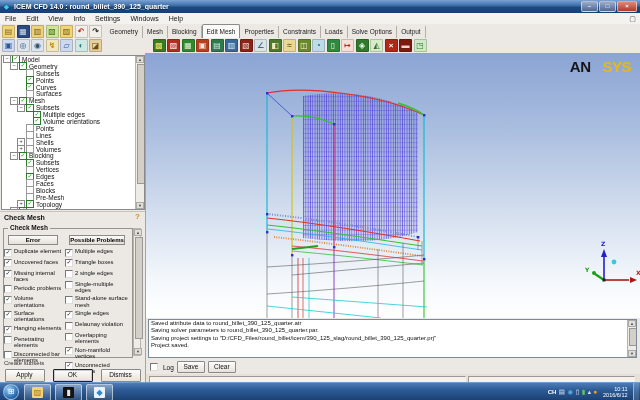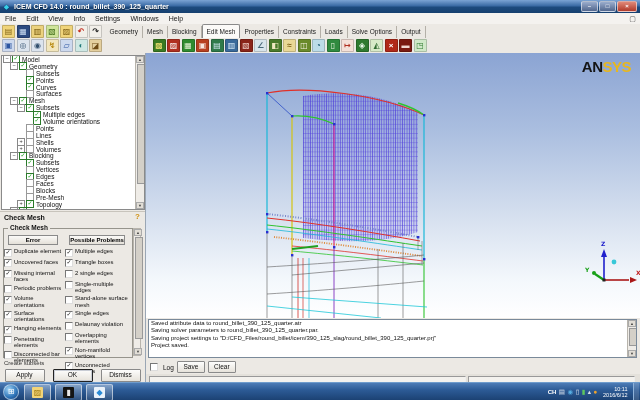--- a/index.html
+++ b/index.html
@@ -61,21 +61,21 @@
   .cm-partial{position:absolute;left:4px;top:307px;width:120px;height:7px;overflow:hidden;font-size:6px;color:#333;}
   .cm-btns{position:absolute;left:0;top:316px;width:145px;display:flex;justify-content:center;gap:8px;}
   .pbtn{min-width:30px;padding:0 4px;height:11px;line-height:10px;text-align:center;font-size:6.5px;color:#111;
     background:linear-gradient(180deg,#fdfdfc,#e6e2da);border:1px solid #8a8a8a;border-radius:1px;}
   .pbtn.default{border:1px solid #222;box-shadow:0 0 0 1px #c8ccd4 inset;}
   
   .viewport{position:absolute;left:145px;top:53px;width:495px;height:265px;
     background:linear-gradient(180deg,#8ba4d3 0%,#a9bddf 28%,#d6e0ef 62%,#f4f8fc 86%,#ffffff 100%);
     border-left:1px solid #9aa6b4;overflow:hidden;}
   .ansys-logo{position:absolute;right:10px;top:5px;font-size:15px;font-weight:bold;letter-spacing:-0.5px;}
-  .ansys-an{color:#151515;} .ansys-sys{color:#e8b71e;}
+  .ansys-an{color:#151515;} .ansys-sys{color:#e8b71e;margin-left:12px;}
   svg .mesh-fill{fill:rgba(86,64,220,0.10);}
   svg .e-red{stroke:var(--edge-red);} svg .e-green{stroke:var(--edge-green);}
   svg .e-cyan{stroke:var(--edge-cyan);} svg .e-yellow{stroke:var(--edge-yellow);}
   svg .e-magenta{stroke:var(--edge-magenta);} svg .e-orange{stroke:var(--edge-orange);}
   svg .wire{stroke:var(--wire);stroke-width:0.6;}
   svg text.triad-lbl{font-family:"DejaVu Sans",sans-serif;font-size:6px;font-weight:bold;}
   
   .logpanel{position:absolute;left:145px;top:318px;width:495px;height:56px;background:#ece9e4;border-left:1px solid #9aa6b4;}
   .log-text{position:absolute;left:2px;top:1px;width:489px;height:39px;background:#fff;border:1px solid #7a8a9a;box-sizing:border-box;overflow:hidden;}
   .logline{font-size:6px;line-height:7.4px;color:#111;padding-left:2px;white-space:nowrap;}

